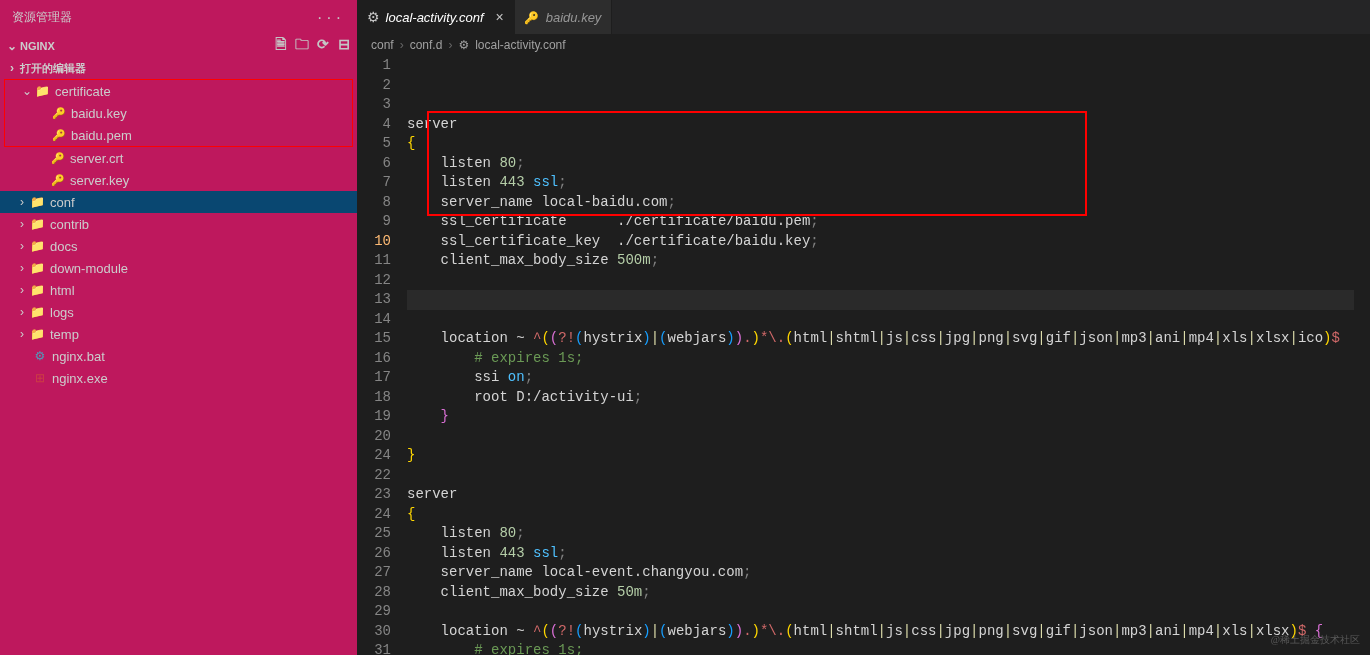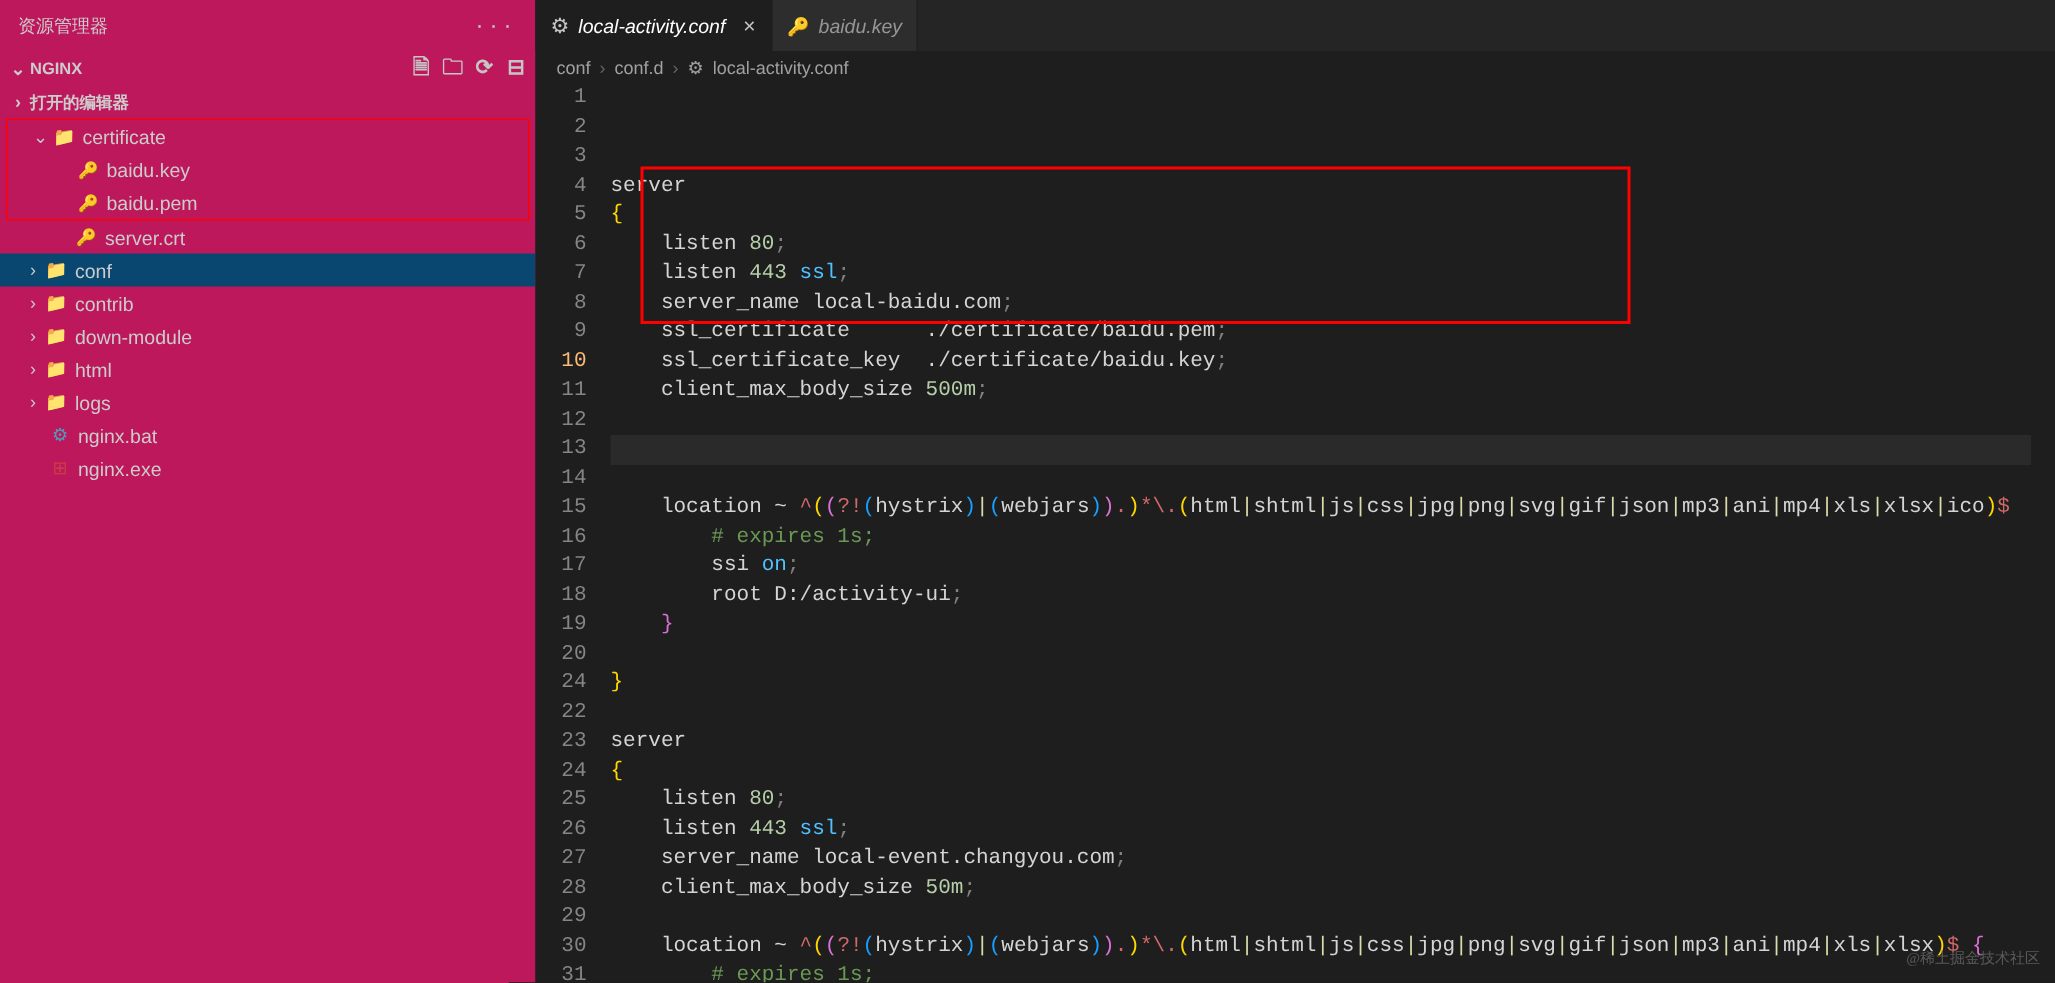--- a/index.html
+++ b/index.html
@@ -196,49 +196,66 @@
         <span class="indent" style="width:46px"></span>
         <span class="icon file-k"></span>
         <span>baidu.pem</span>
       </div>
     </div>
     <div class="tree-row">
       <span class="indent" style="width:50px"></span>
       <span class="icon file-k"></span>
       <span>server.crt</span>
     </div>
+    <div class="tree-row">
+      <span class="indent" style="width:50px"></span>
+      <span class="icon file-k"></span>
+      <span>server.key</span>
+    </div>
     <div class="tree-row selected">
       <span class="indent" style="width:14px"></span>
       <span class="chev right"></span>
       <span class="icon folder"></span>
       <span>conf</span>
     </div>
     <div class="tree-row">
       <span class="indent" style="width:14px"></span>
       <span class="chev right"></span>
       <span class="icon folder"></span>
       <span>contrib</span>
     </div>
     <div class="tree-row">
       <span class="indent" style="width:14px"></span>
       <span class="chev right"></span>
       <span class="icon folder"></span>
+      <span>docs</span>
+    </div>
+    <div class="tree-row">
+      <span class="indent" style="width:14px"></span>
+      <span class="chev right"></span>
+      <span class="icon folder"></span>
       <span>down-module</span>
     </div>
     <div class="tree-row">
       <span class="indent" style="width:14px"></span>
       <span class="chev right"></span>
       <span class="icon folder"></span>
       <span>html</span>
     </div>
     <div class="tree-row">
       <span class="indent" style="width:14px"></span>
       <span class="chev right"></span>
       <span class="icon folder"></span>
       <span>logs</span>
+    </div>
+    <div class="tree-row">
+      <span class="indent" style="width:14px"></span>
+      <span class="chev right"></span>
+      <span class="icon folder"></span>
+      <span>temp</span>
     </div>
     <div class="tree-row">
       <span class="indent" style="width:32px"></span>
       <span class="icon file-bat"></span>
       <span>nginx.bat</span>
     </div>
     <div class="tree-row">
       <span class="indent" style="width:32px"></span>
       <span class="icon file-exe"></span>
       <span>nginx.exe</span>

